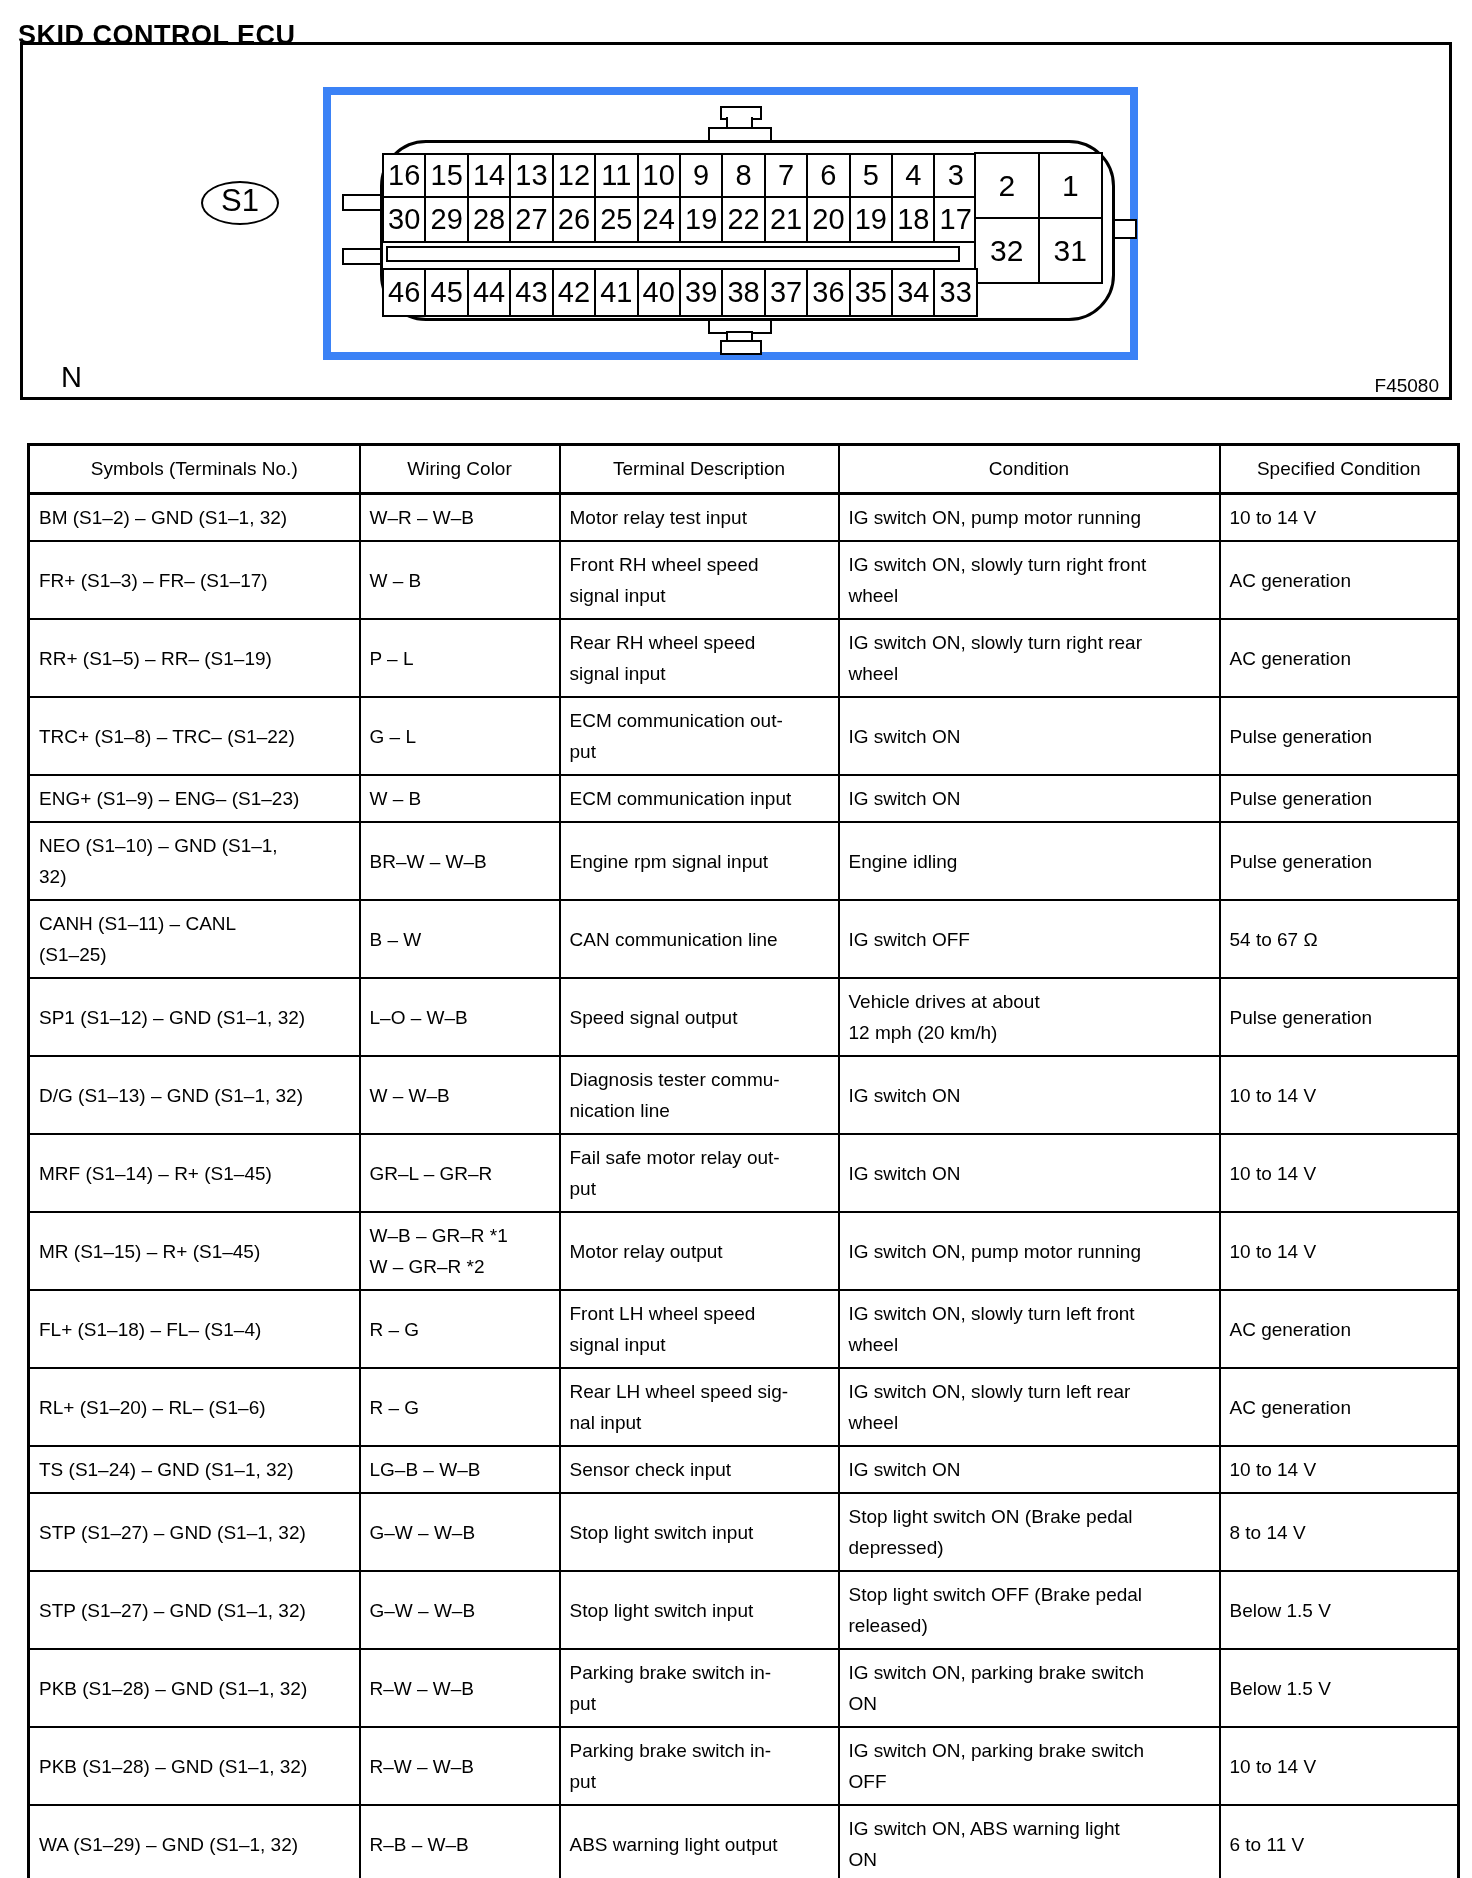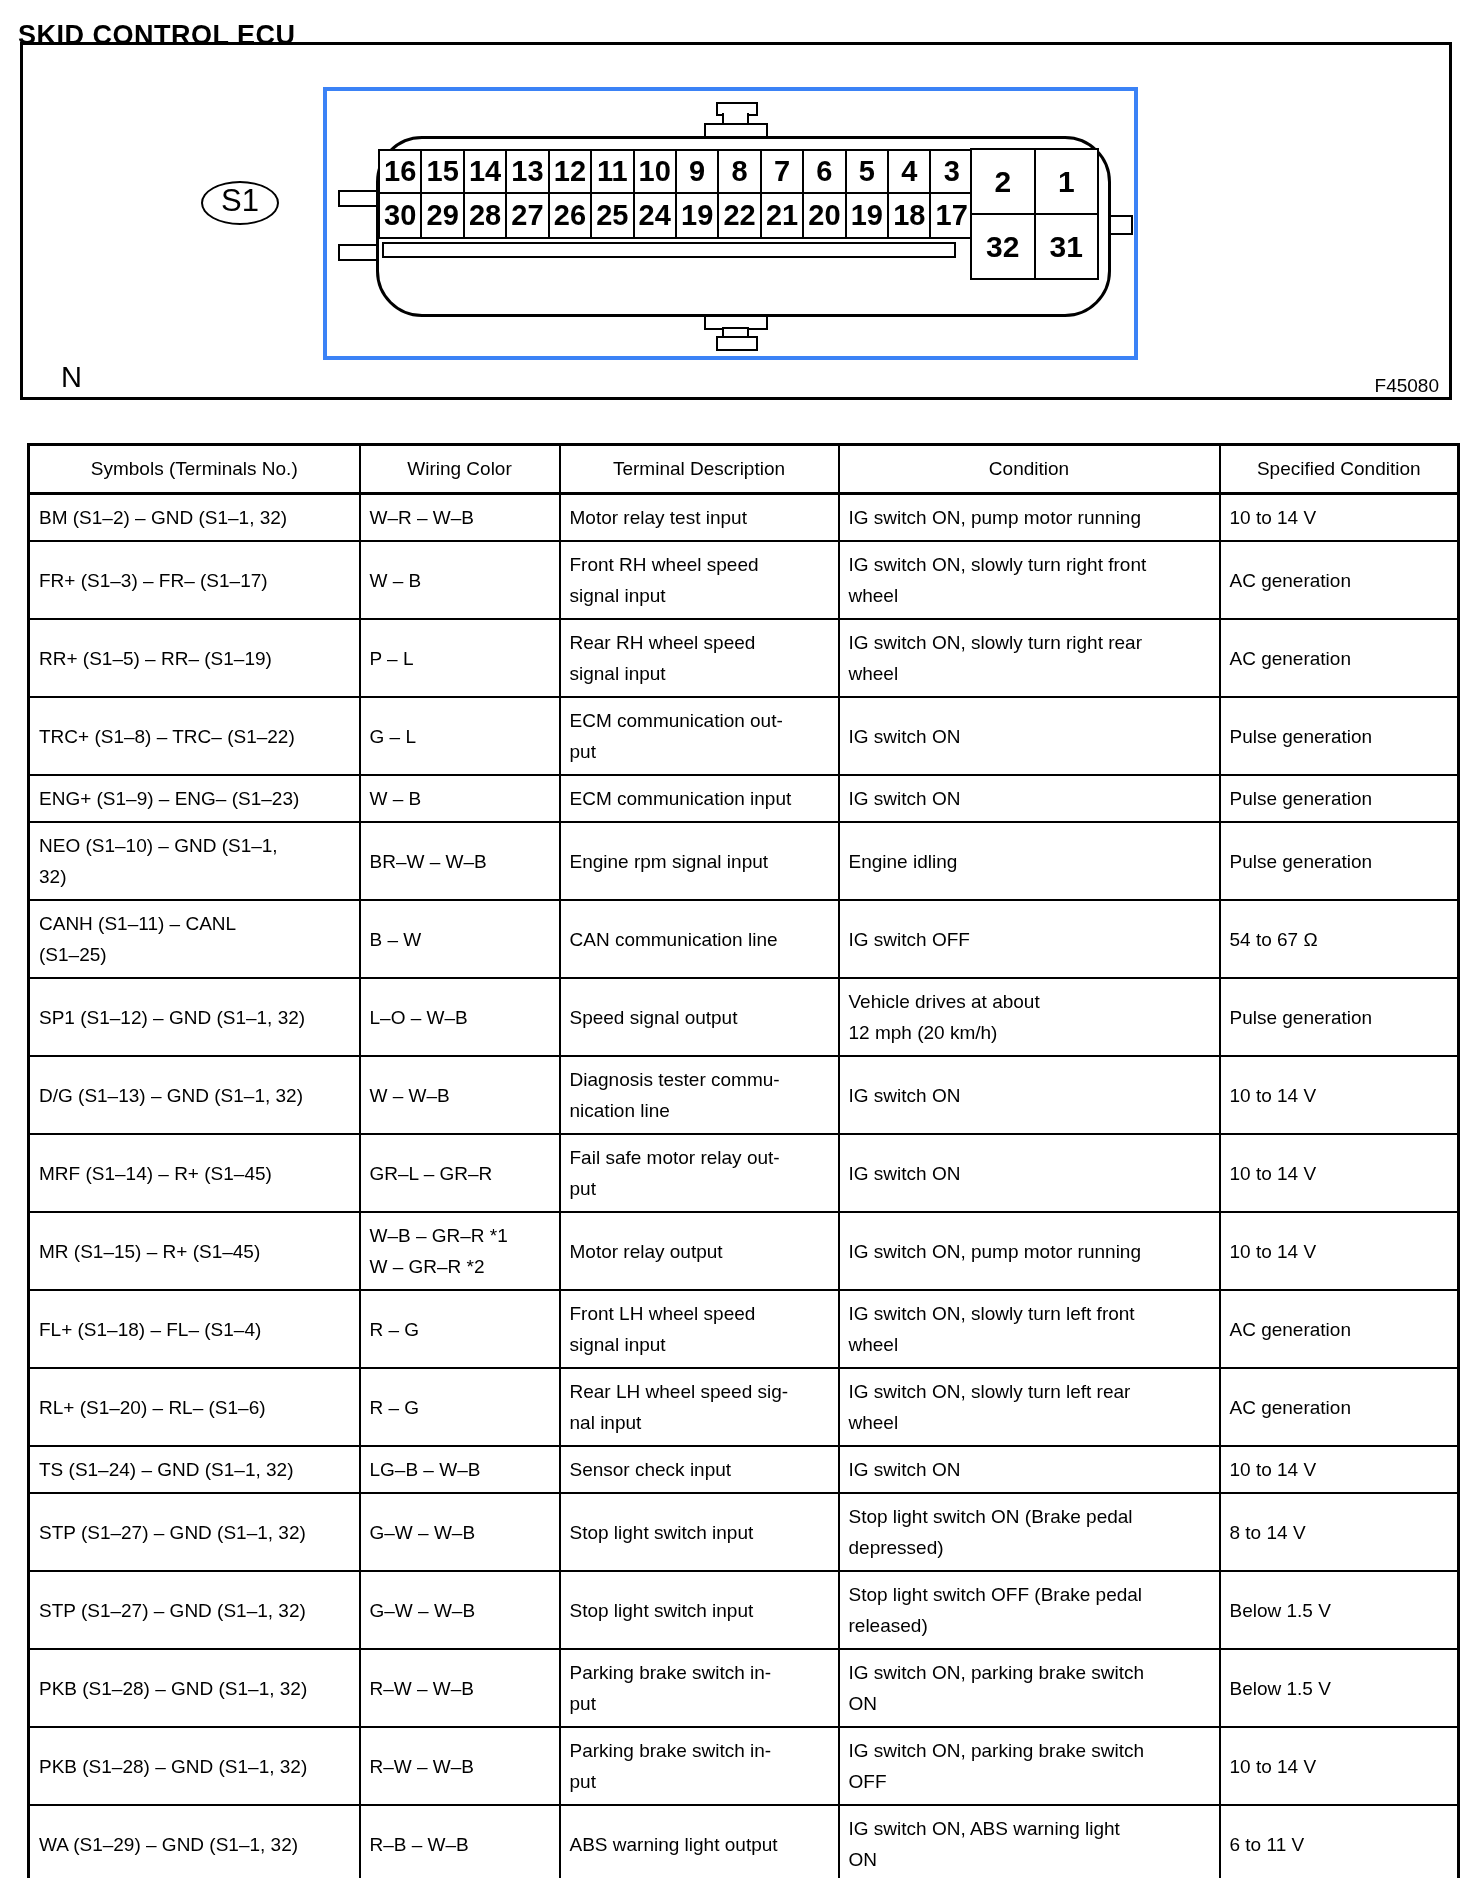--- a/index.html
+++ b/index.html
@@ -19,21 +19,21 @@
   }
   .corner-label{position:absolute;left:38px;top:316px;font-size:29px;}
   .figure-code{position:absolute;right:10px;top:330px;font-size:19px;}
   .connector-oval{
     position:absolute;left:178px;top:136px;width:78px;height:44px;
     border:2px solid #000;border-radius:50%;box-sizing:border-box;
     display:flex;align-items:flex-start;justify-content:center;font-size:31px;
   }
   .inner-box{
     position:absolute;left:300px;top:42px;width:815px;height:273px;
-    border:4px solid #3b82f6;box-sizing:border-box;background:#fff;font-weight:bold;
+    border:8px solid #3b82f6;box-sizing:border-box;background:#fff;
   }
   .connector-body{
     position:absolute;left:49px;top:45px;width:735px;height:181px;
     border:3px solid #000;border-radius:46px;box-sizing:border-box;
     background:#fff;z-index:1;
   }
   .notch{position:absolute;border:2px solid #000;background:#fff;box-sizing:border-box;z-index:0;}
   .notch-left-1{left:11px;top:99px;width:44px;height:17px;}
   .notch-left-2{left:11px;top:153px;width:44px;height:17px;}
   .notch-right{left:768px;top:124px;width:38px;height:20px;}
@@ -140,20 +140,36 @@
         <div class="pin-cell">18</div>
         <div class="pin-cell">17</div>
       </div>
     <div class="pin-block-right">
         <div class="pin-cell">2</div>
         <div class="pin-cell">1</div>
         <div class="pin-cell">32</div>
         <div class="pin-cell">31</div>
       </div>
     <div class="slot"></div>
+    <div class="pin-row pin-row-bottom">
+        <div class="pin-cell">46</div>
+        <div class="pin-cell">45</div>
+        <div class="pin-cell">44</div>
+        <div class="pin-cell">43</div>
+        <div class="pin-cell">42</div>
+        <div class="pin-cell">41</div>
+        <div class="pin-cell">40</div>
+        <div class="pin-cell">39</div>
+        <div class="pin-cell">38</div>
+        <div class="pin-cell">37</div>
+        <div class="pin-cell">36</div>
+        <div class="pin-cell">35</div>
+        <div class="pin-cell">34</div>
+        <div class="pin-cell">33</div>
+      </div>
   </div>
 </div>
 
 <table class="spec-table">
   <colgroup>
     <col style="width:331px">
       <col style="width:200px">
       <col style="width:279px">
       <col style="width:381px">
       <col style="width:239px">

